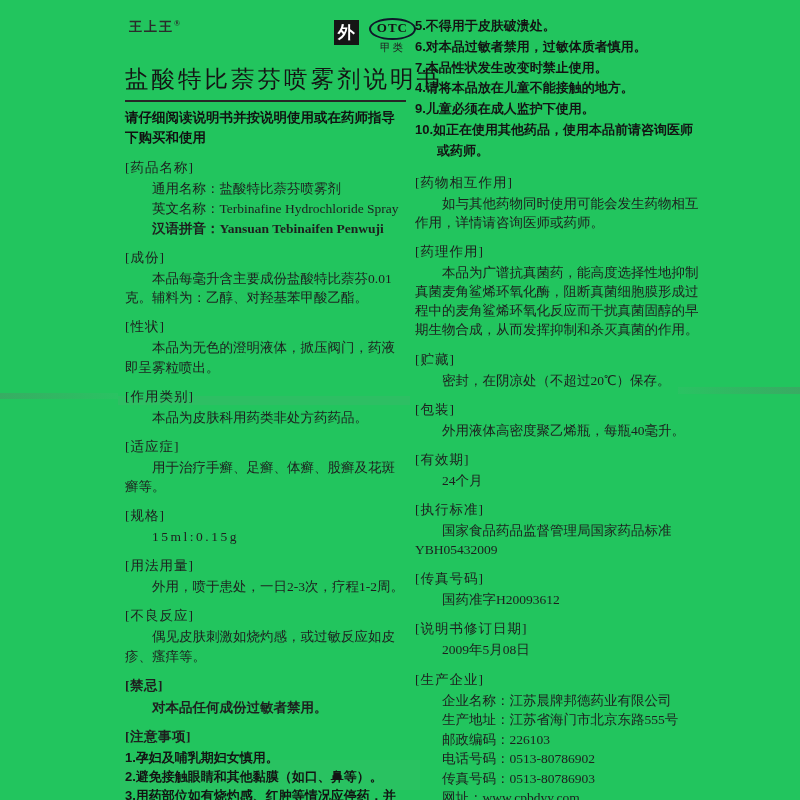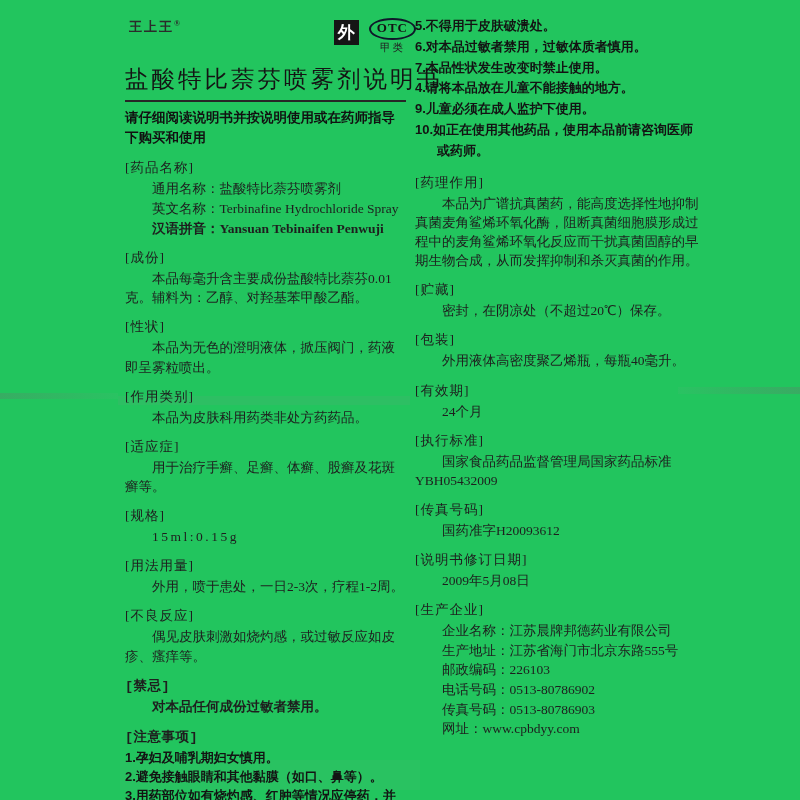--- a/index.html
+++ b/index.html
@@ -32,21 +32,21 @@
          padding-bottom:5px;border-bottom:2.5px solid #262626;margin:2px 0 6px;}
   .notice{font:bold 13.5px/1.5 "Liberation Sans",sans-serif;color:#111;margin-bottom:4px;}
 
   
   .sec{margin-top:11px;}
   .sec .h{margin:0 0 2px;font-size:13.5px;font-weight:normal;letter-spacing:1px;}
   .sec .p{margin:0;font-size:13.5px;line-height:1.42;text-indent:2em;}
   .sec .spec{letter-spacing:2.5px;}
   .hang{font-size:13.5px;line-height:1.45;padding-left:7em;text-indent:-5em;}
   .hang.pinyin{font-weight:bold;}
-  .hei{font-family:Liberation Mono, monospace;font-weight:bold;}
+  .hei{font-family:Liberation Serif, serif;font-weight:bold;}
   .sec .hei-h{margin:0 0 3px;font-size:13.5px;letter-spacing:.5px;}
   .note-item{font:bold 13px/1.46 "Liberation Sans",sans-serif;padding-left:1.15em;text-indent:-1.15em;color:#131313;}
   .prec-list{margin-bottom:12px;}
   .prec-item{font:bold 13px/1.6 "Liberation Sans",sans-serif;padding-left:1.7em;text-indent:-1.7em;color:#131313;}
 </style>
 </head>
 <body>
 
 <div class="page">
   <div class="smudge s1"></div>
@@ -132,20 +132,24 @@
 
       <div class="prec-list">
         <div class="prec-item">5.不得用于皮肤破溃处。</div>
         <div class="prec-item">6.对本品过敏者禁用，过敏体质者慎用。</div>
         <div class="prec-item">7.本品性状发生改变时禁止使用。</div>
         <div class="prec-item">4.请将本品放在儿童不能接触的地方。</div>
         <div class="prec-item">9.儿童必须在成人监护下使用。</div>
         <div class="prec-item">10.如正在使用其他药品，使用本品前请咨询医师或药师。</div>
       </div>
 
+      <section class="sec">
+        <h3 class="h">[药物相互作用]</h3>
+        <p class="p">如与其他药物同时使用可能会发生药物相互作用，详情请咨询医师或药师。</p>
+      </section>
 
       <section class="sec">
         <h3 class="h">[药理作用]</h3>
         <p class="p">本品为广谱抗真菌药，能高度选择性地抑制真菌麦角鲨烯环氧化酶，阻断真菌细胞膜形成过程中的麦角鲨烯环氧化反应而干扰真菌固醇的早期生物合成，从而发挥抑制和杀灭真菌的作用。</p>
       </section>
 
       <section class="sec">
         <h3 class="h">[贮藏]</h3>
         <p class="p">密封，在阴凉处（不超过20℃）保存。</p>
       </section>

